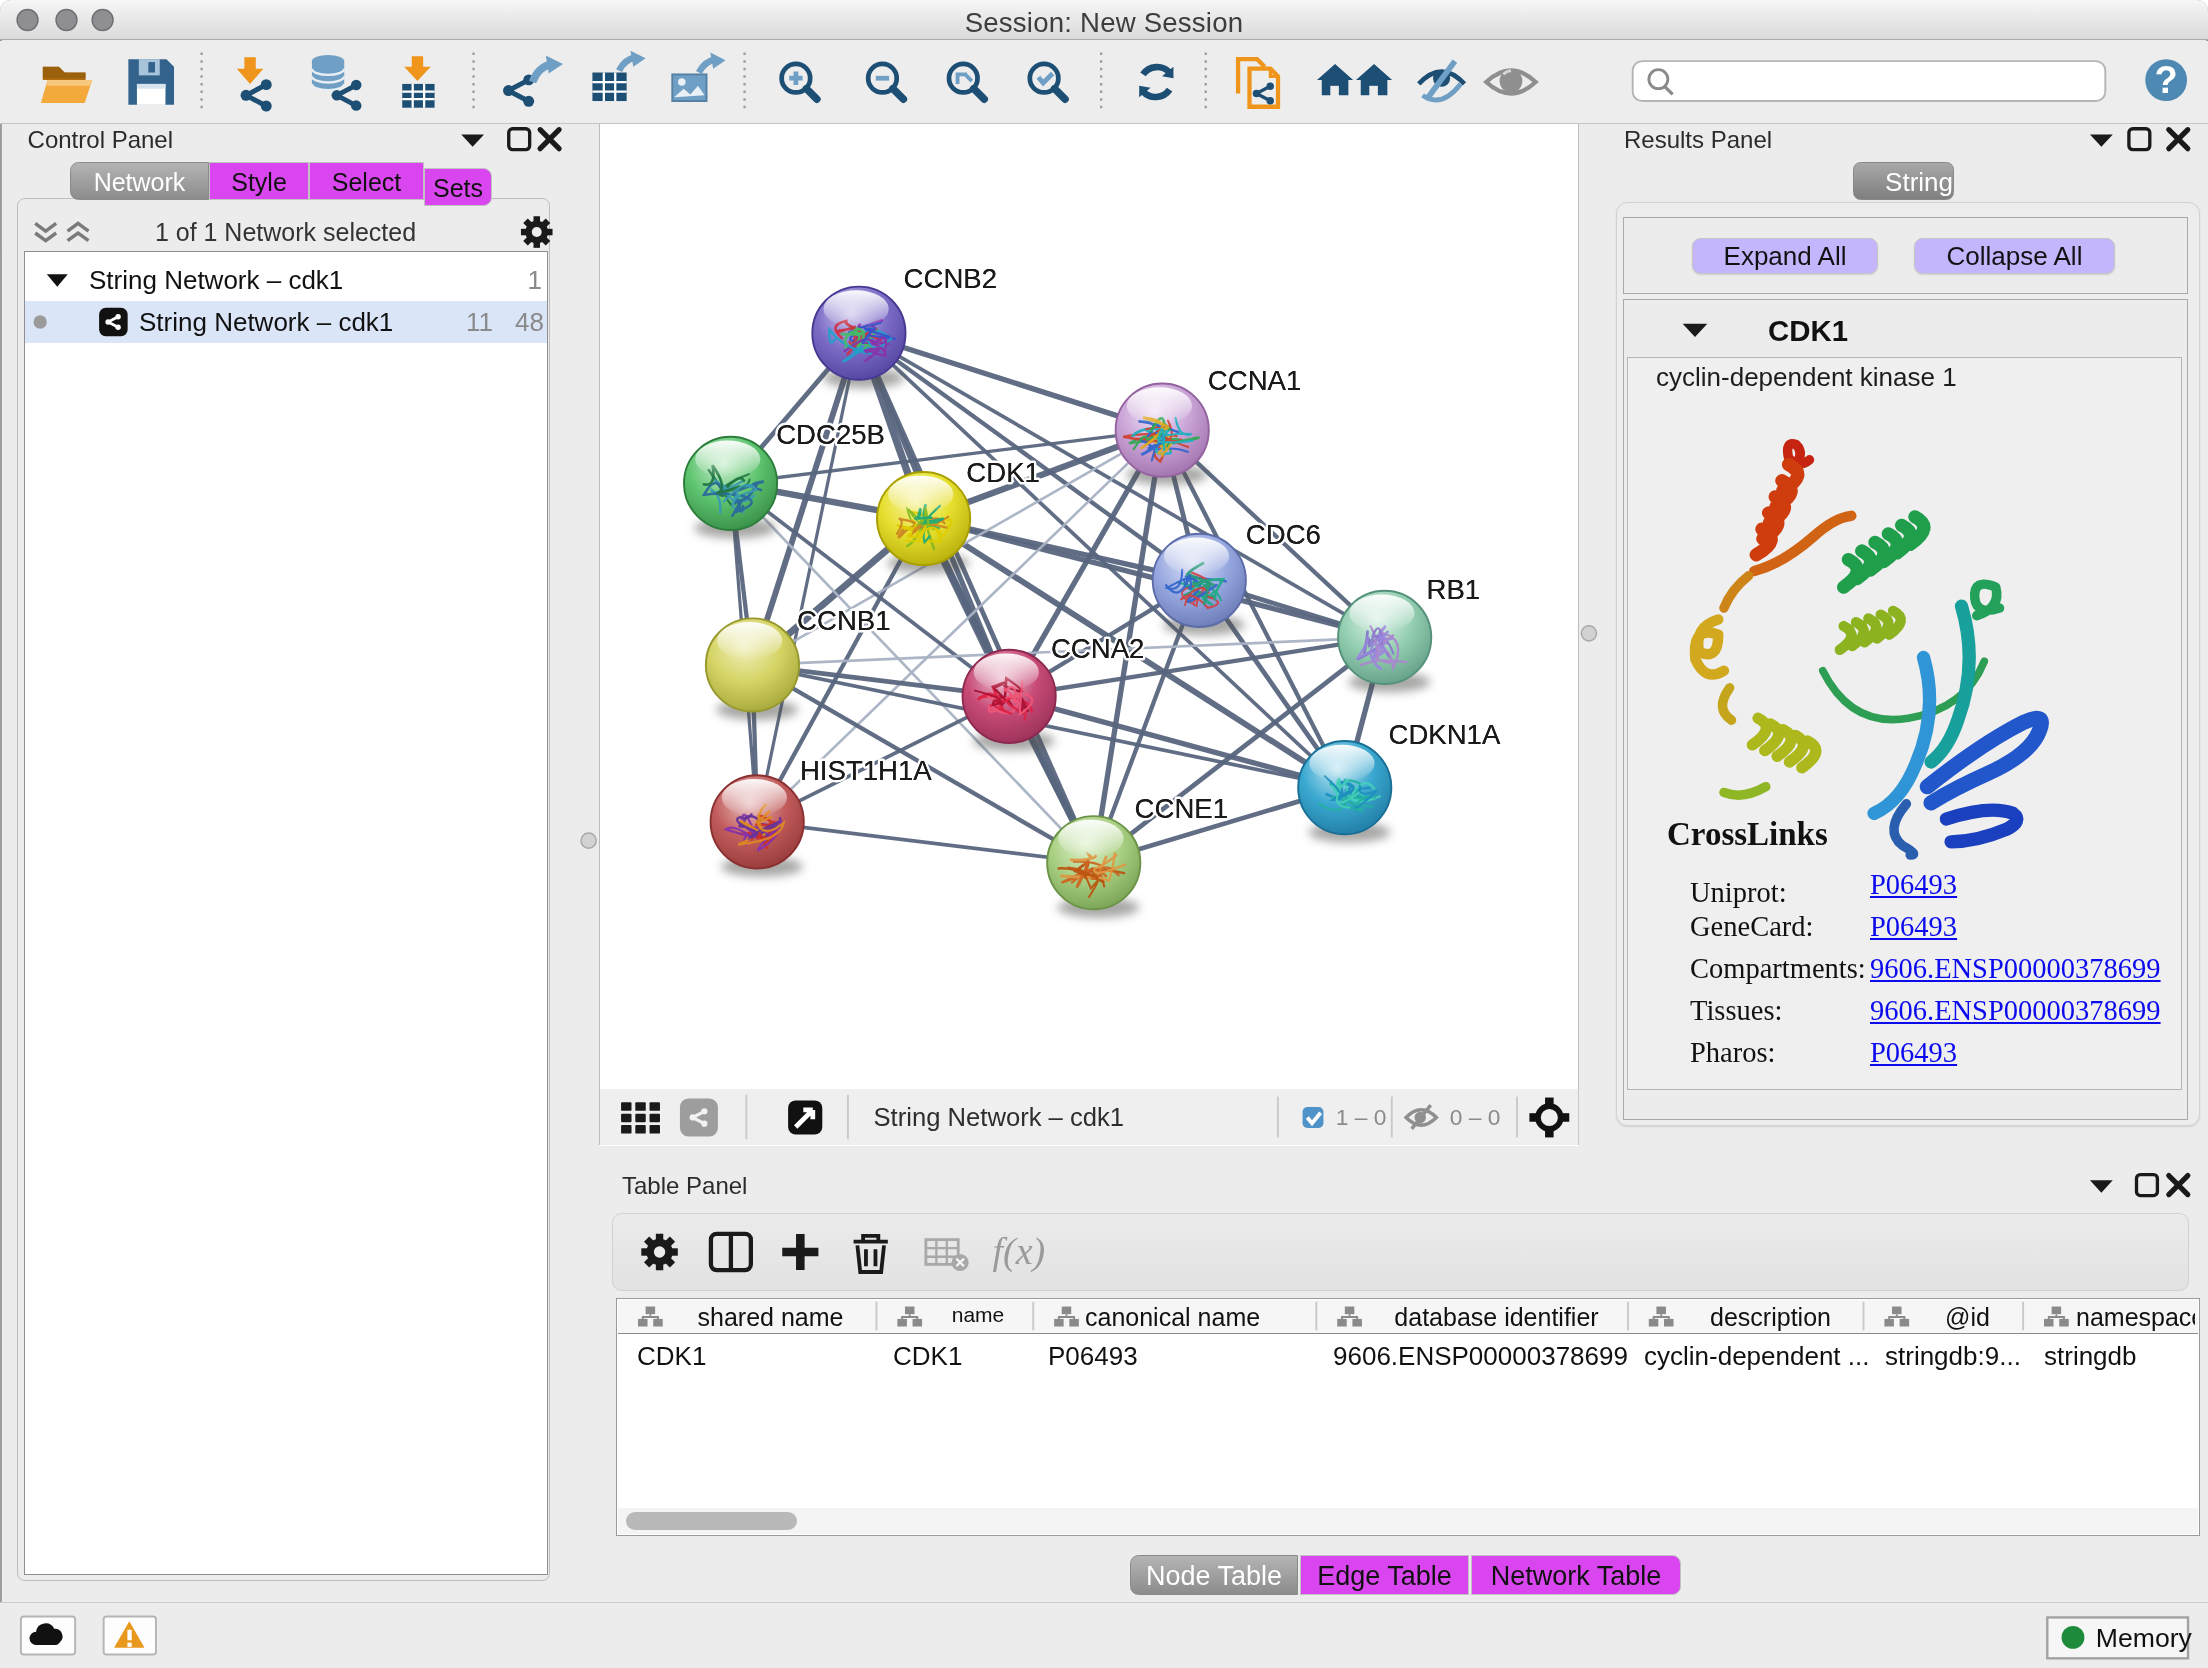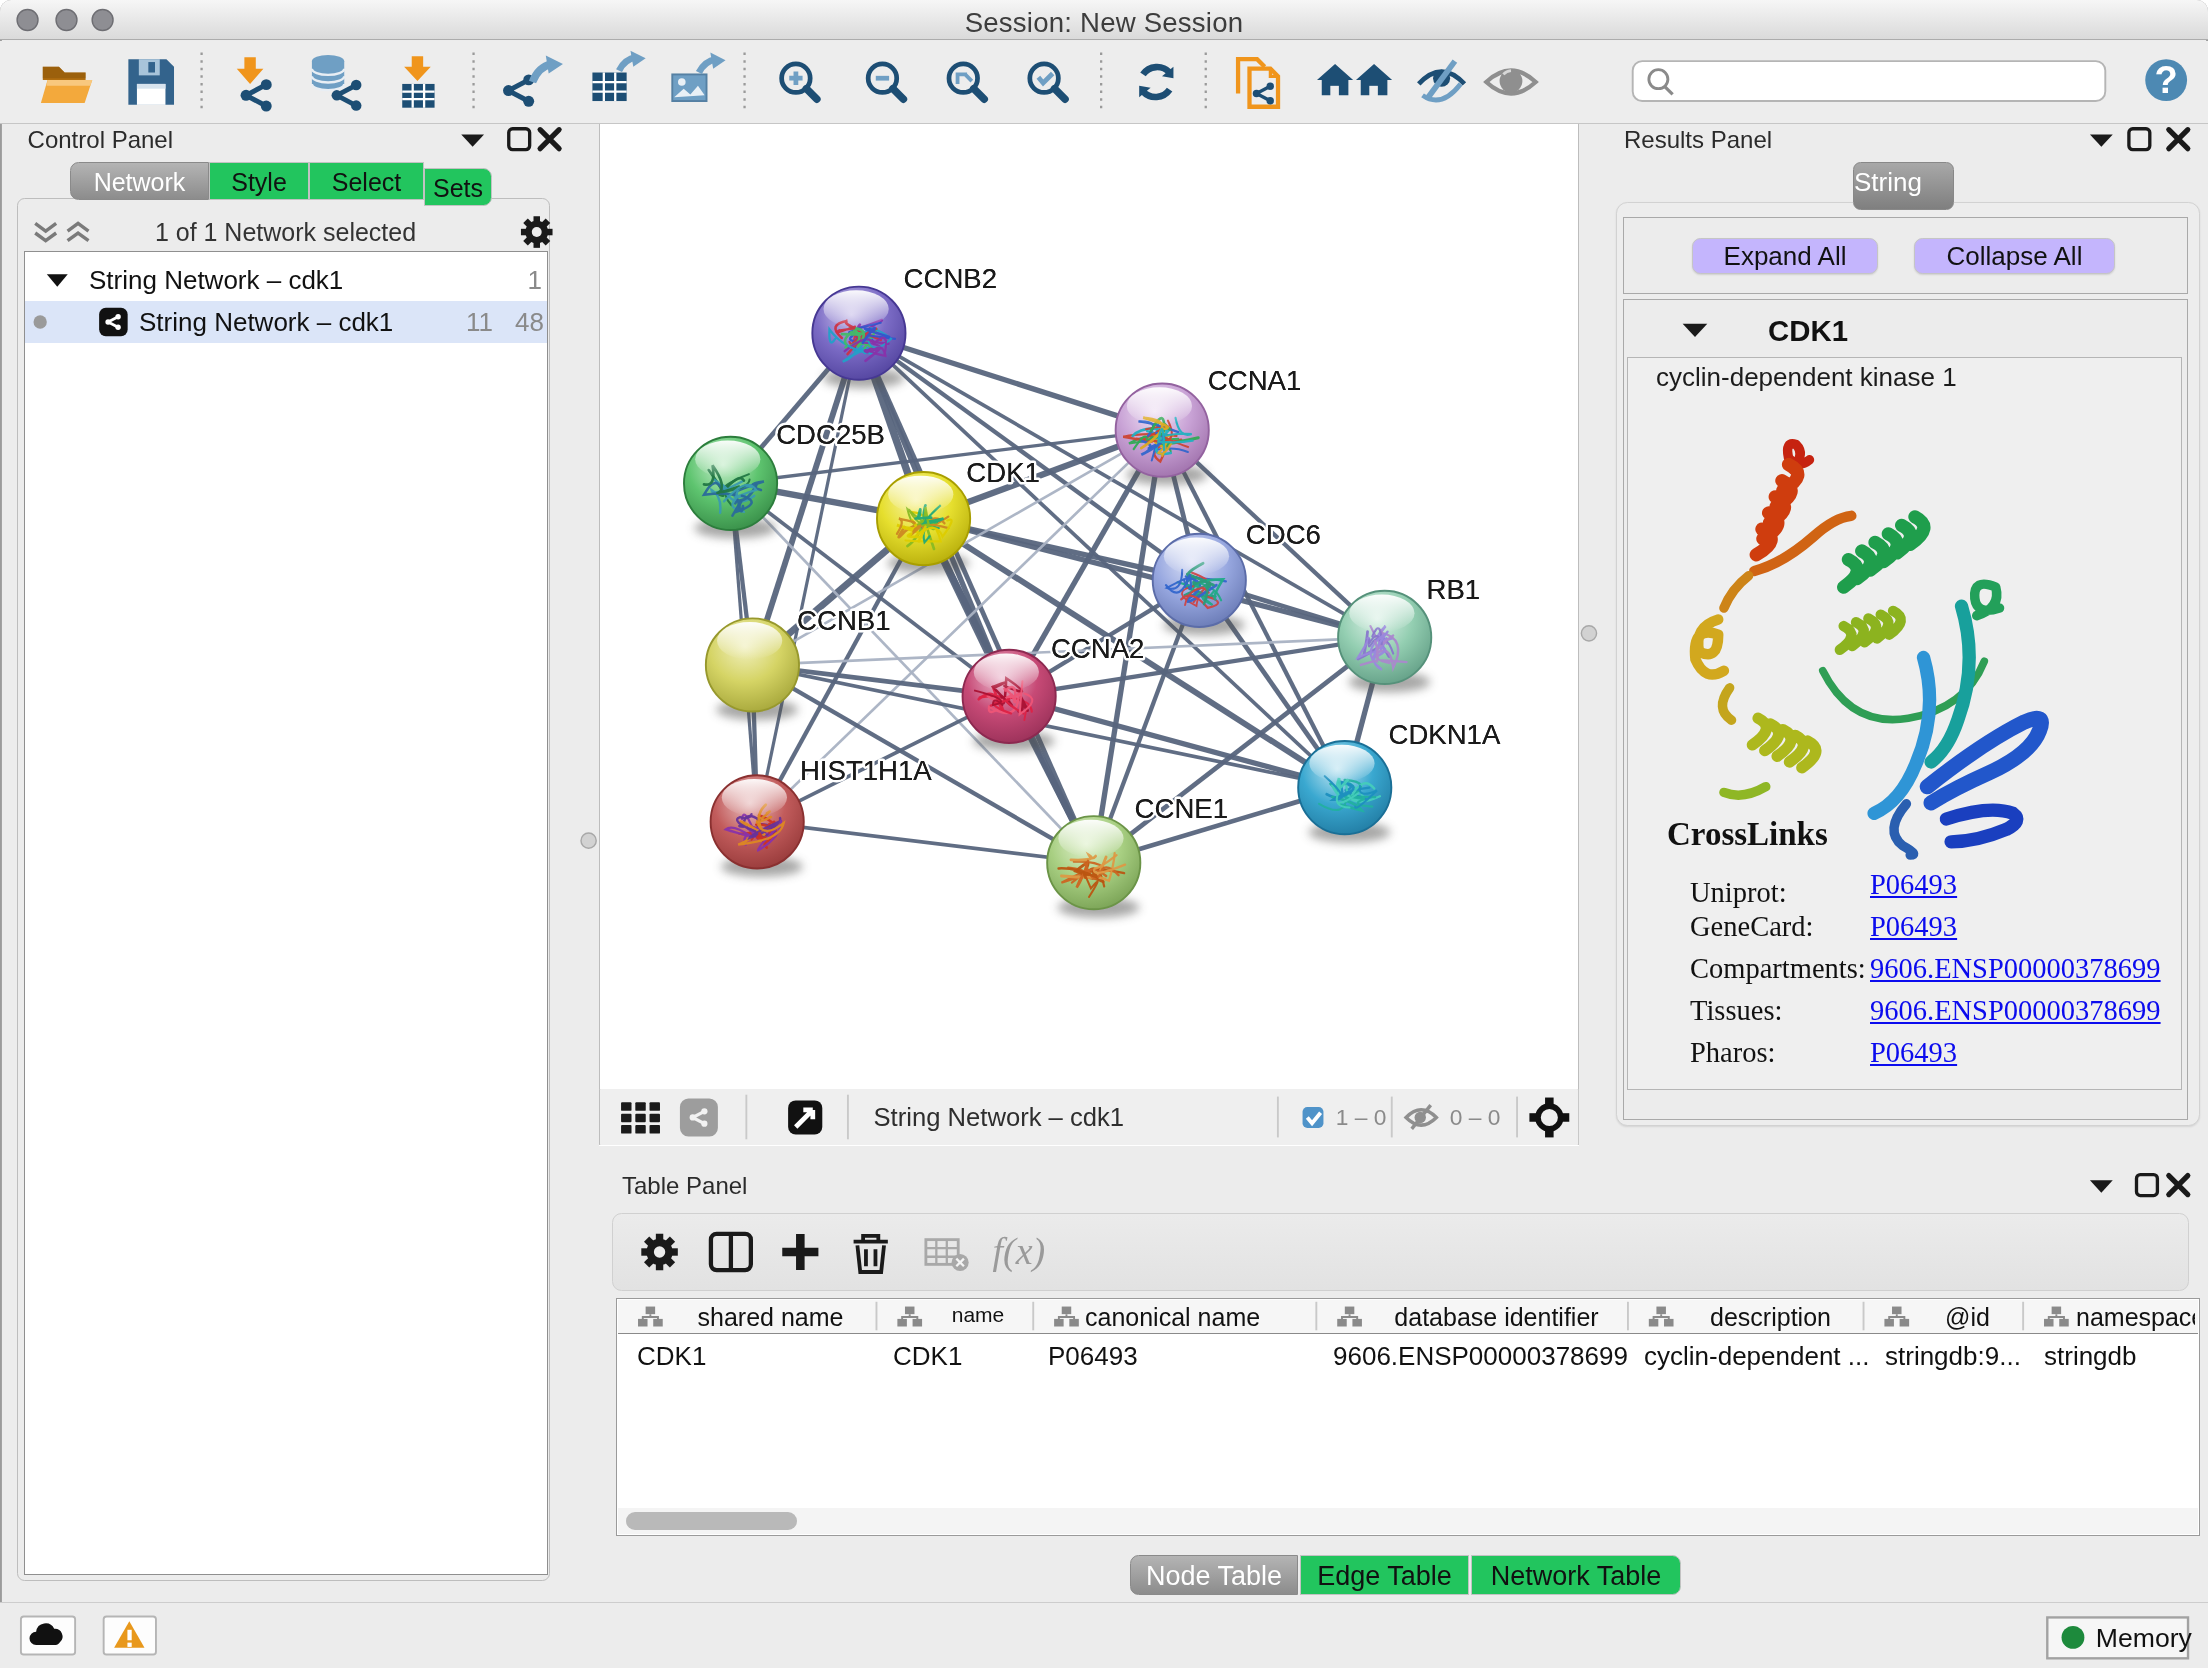--- a/index.html
+++ b/index.html
@@ -8,21 +8,21 @@
 .win{left:0;top:0;width:2208px;height:1668px;background:#ececec;border-radius:11.4px 11.4px 0 0;box-shadow:inset 0 0 0 1.9px #9b9b9b}
 .title{width:100%;text-align:center;top:6.7px;font-size:27.6px;font-weight:normal;color:#3d3d3d;letter-spacing:0.2px}
 .toolbar{left:0;top:41px;width:2208px;height:83px;background:#ededed;border-bottom:1.9px solid #c6c6c6}
 .panel-title{font-size:24px;color:#2b2b2b}
 .cp{left:7.6px;top:124px;width:552px;height:1478px;background:#ececec}
 .canvas{left:599px;top:124px;width:980px;height:965px;background:#fff;border-left:1px solid #bdbdbd;border-right:1px solid #bdbdbd}
 .nettb{left:599px;top:1089px;width:980px;height:56px;background:#efefef;border:1px solid #c8c8c8;border-left:1px solid #bdbdbd}
 .rp{left:1619px;top:124px;width:590px;height:1022px;background:#ececec}
 .tp{left:599px;top:1146px;width:1609px;height:456px;background:#ececec}
 .statusbar{left:0;top:1602px;width:2208px;height:67px;background:#ececec;border-top:1.9px solid #cdcdcd}
-.tab{display:inline-block;height:38px;line-height:38px;text-align:center;font-size:25px;background:#22c55e;border:1px solid #c2c2c2;color:#111}
+.tab{display:inline-block;height:38px;line-height:38px;text-align:center;font-size:25px;background:#d946ef;border:1px solid #c2c2c2;color:#111}
 .tabsel{background:linear-gradient(#b4b4b4,#8c8c8c);color:#fff;border-color:#8a8a8a}
 .btn{background:#c4b5fd;border:1px solid #c5c5c5;border-radius:8.6px;text-align:center;font-size:26px;color:#111;box-shadow:0 1px 1.9px rgba(0,0,0,.12)}
 .serif{font-family:"Liberation Serif",serif}
 a.lnk{color:#0b0bee;text-decoration:underline}
 </style></head>
 <body>
 <div class="abs win"></div>
 <div class="abs titlebar"></div>
 <div class="abs title">Session: New Session</div>
 <svg class="abs" style="left:0;top:0" width="133" height="40" viewBox="0 0 140 42">
@@ -632,21 +632,21 @@
 </svg>
 <div class="abs" style="left:599px;top:1145px;width:980px;height:5.7px;background:#fff"></div>
 <div class="abs rp"></div>
 <div class="abs panel-title" style="left:1624px;top:126px">Results Panel</div>
 <svg class="abs" style="left:2045px;top:124px" width="164" height="38" viewBox="0 0 172 40">
 <path d="M47,11 h24 l-12,13 z" fill="#1a1a1a"></path>
     <rect x="88" y="5" width="22" height="22" rx="4" fill="none" stroke="#1a1a1a" stroke-width="3.5"></rect>
     <path d="M130,6 L150,26 M130,26 L150,6" stroke="#1a1a1a" stroke-width="5.5" stroke-linecap="round"></path>
 </svg>
 <div class="abs" style="left:1616px;top:202px;width:584px;height:924px;background:#ededed;border:1px solid #d2d2d2;border-radius:11.4px;box-shadow:0 1px 1.9px rgba(0,0,0,.1)"></div>
-<div class="abs" style="left:1853px;top:162px;width:101px;height:48px;line-height:38px;text-align:left;background:linear-gradient(#a8a8a8,#7f7f7f);color:#fff;font-size:26px;border-radius:7.6px;border:1px solid #888">String</div>
+<div class="abs" style="left:1853px;top:162px;width:101px;height:38px;line-height:38px;text-align:right;background:linear-gradient(#a8a8a8,#7f7f7f);color:#fff;font-size:26px;border-radius:7.6px;border:1px solid #888">String</div>
 <div class="abs" style="left:1623px;top:217px;width:565px;height:77px;border:1px solid #a9a9a9;background:#ececec"></div>
 <div class="abs btn" style="left:1692px;top:238px;width:186px;height:36px;line-height:34px">Expand All</div>
 <div class="abs btn" style="left:1914px;top:238px;width:201px;height:36px;line-height:34px">Collapse All</div>
 <div class="abs" style="left:1623px;top:299px;width:565px;height:821px;border:1px solid #a9a9a9;background:#ececec"></div>
 <svg class="abs" style="left:1623px;top:301px" width="565" height="55" viewBox="0 0 594 58">
     <path d="M62,24 h26 l-13,14 z" fill="#1a1a1a"></path>
     <text x="152" y="42" font-size="31" font-weight="bold" fill="#111" font-family="Liberation Sans">CDK1</text>
   </svg>
 <div class="abs" style="left:1627px;top:357px;width:555px;height:733px;border:1px solid #b5b5b5;background:#efefef"></div>
 <div class="abs" style="left:1656px;top:362px;font-size:26px;color:#1c1c1c">cyclin-dependent kinase 1</div>

